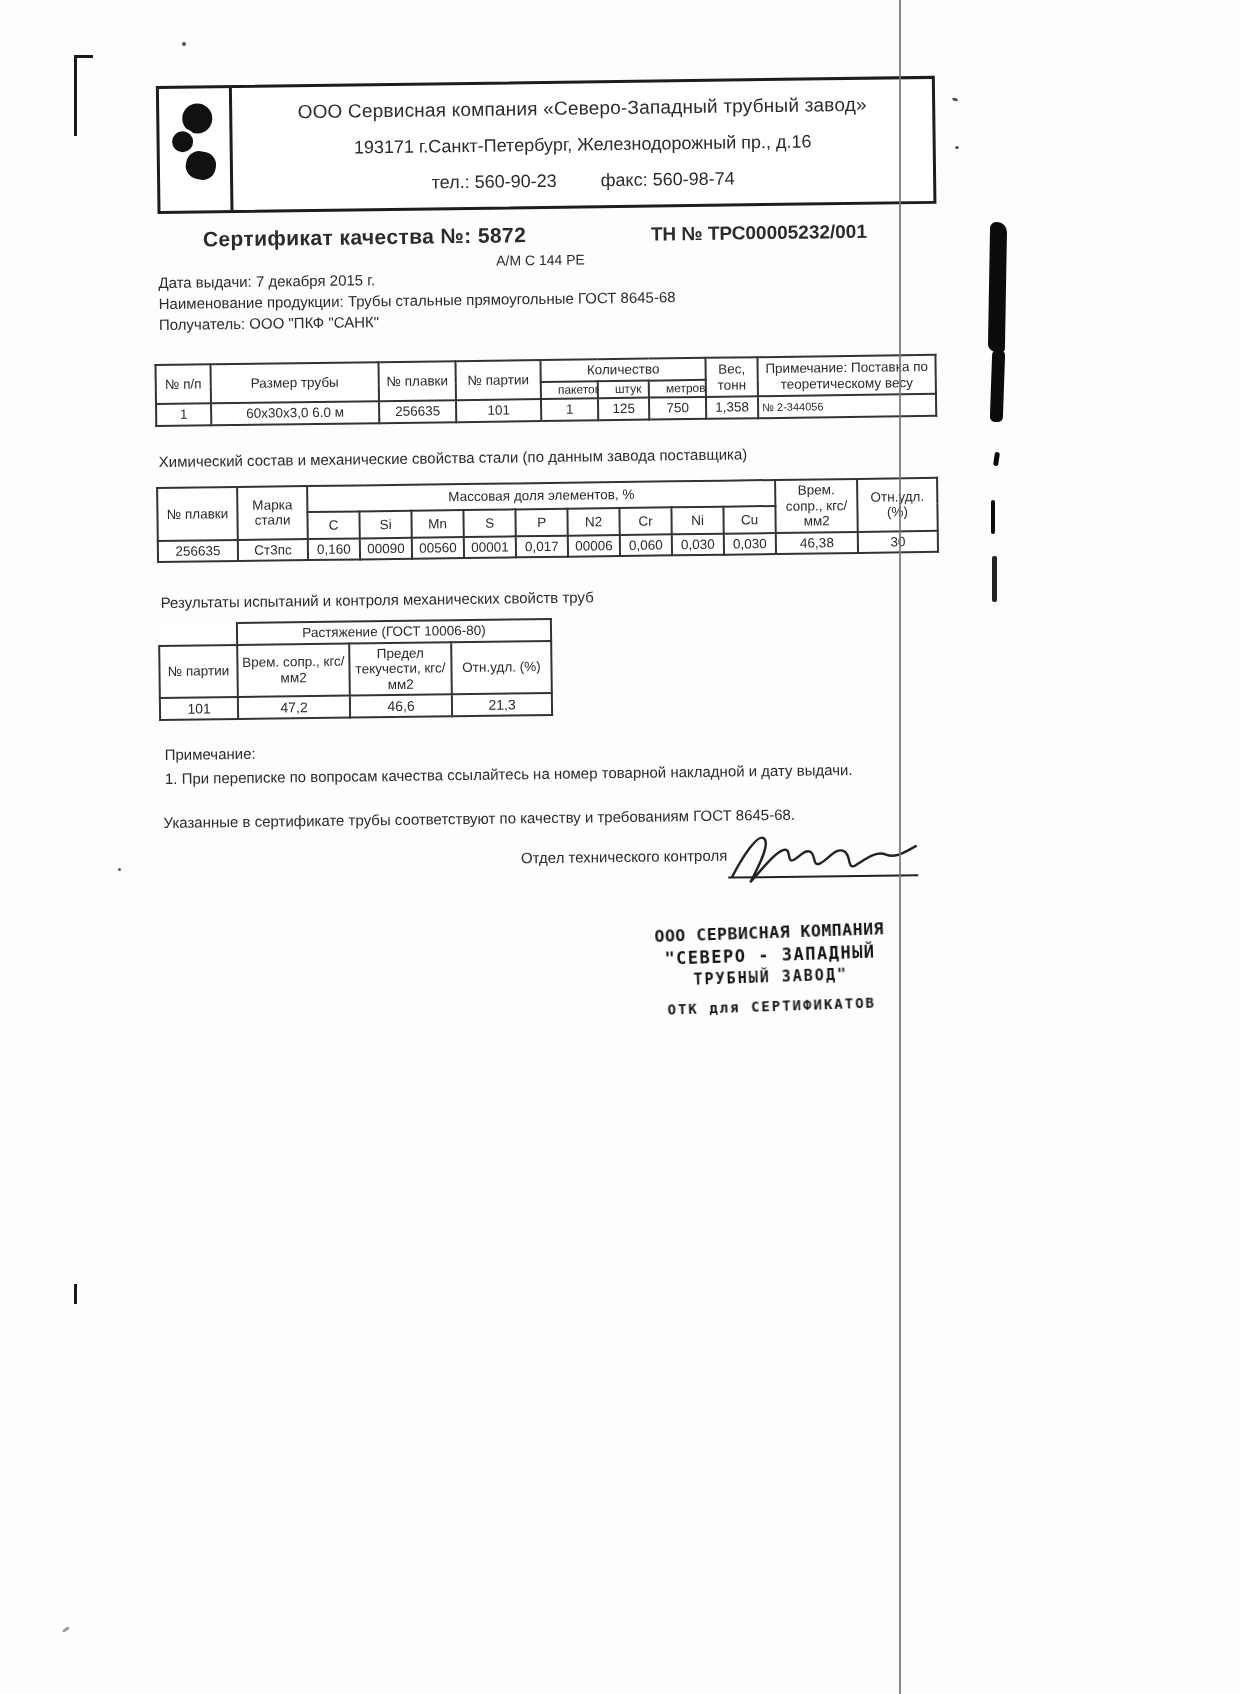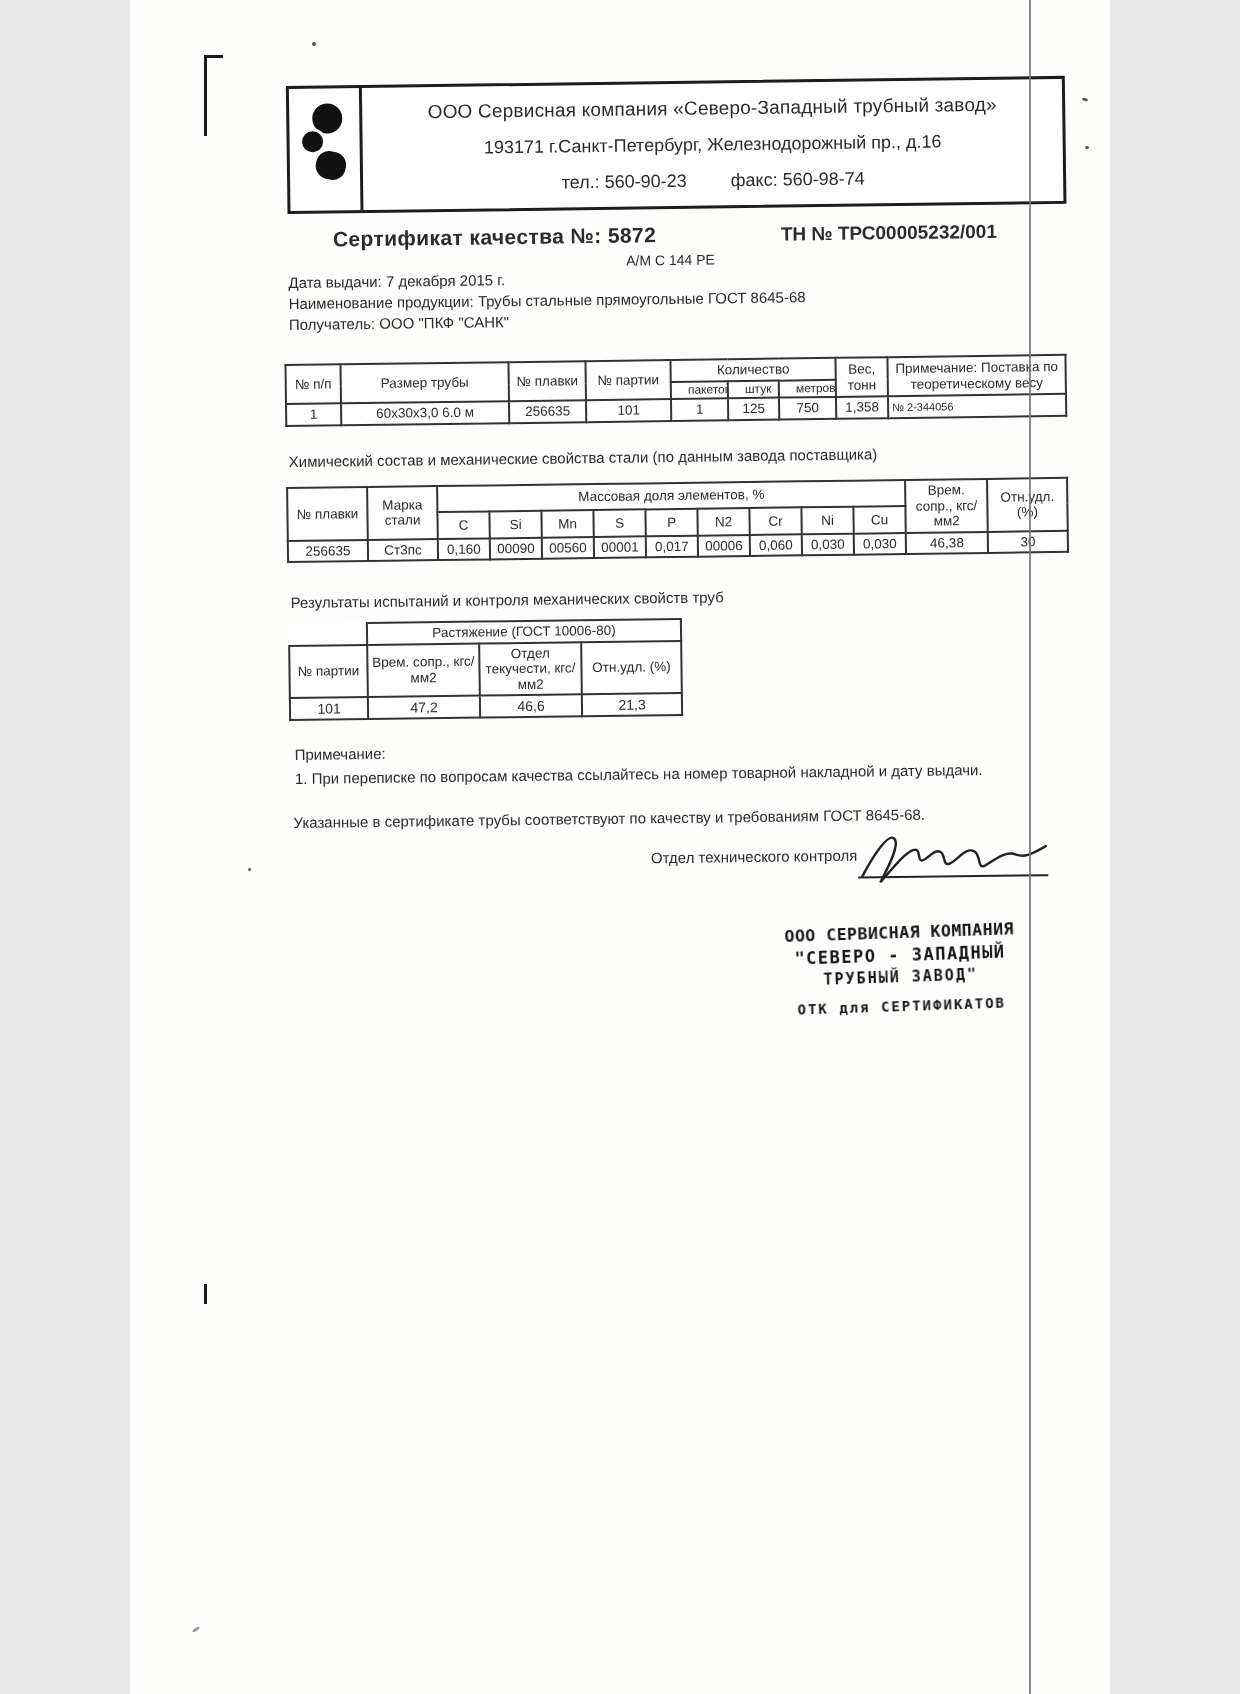--- a/index.html
+++ b/index.html
@@ -1,17 +1,17 @@
 <!DOCTYPE html>
 <html><head>
 <meta charset="utf-8">
 <style>
   html,body{margin:0;padding:0;background:#e9e9e9;}
   .page{
-    position:relative;width:980px;height:1694px;margin:0 auto;
+    position:relative;width:1240px;height:1694px;margin:0 auto;
     background:#fdfdfc;overflow:hidden;
     font-family:"Liberation Sans",sans-serif;color:#2b2b2b;
   }
   .doc{position:absolute;left:0;top:0;width:1240px;height:1694px;
     transform:rotate(-0.75deg);transform-origin:620px 400px;}
   
   .header-box{
     position:absolute;left:160px;top:80px;width:773px;height:122px;
     border:3px solid #1d1d1d;display:flex;background:#fff;
   }
@@ -210,21 +210,21 @@
           <col style="width:100px">
       </colgroup>
       <tbody>
           <tr>
         <td style="border-top:none;border-left:none;background:transparent"></td>
         <th colspan="3">Растяжение (ГОСТ 10006-80)</th>
       </tr>
       <tr>
         <th>№ партии</th>
         <th>Врем. сопр., кгс/мм2</th>
-        <th>Отдел текучести, кгс/мм2</th>
+        <th>Предел текучести, кгс/мм2</th>
         <th>Отн.удл. (%)</th>
       </tr>
       <tr>
         <td>101</td>
         <td>47,2</td>
         <td>46,6</td>
         <td>21,3</td>
       </tr>
     </tbody>
       </table>

